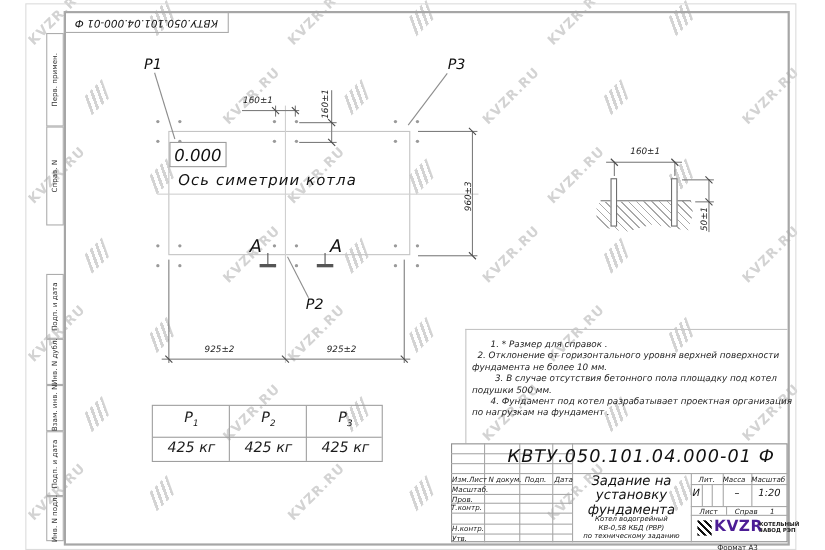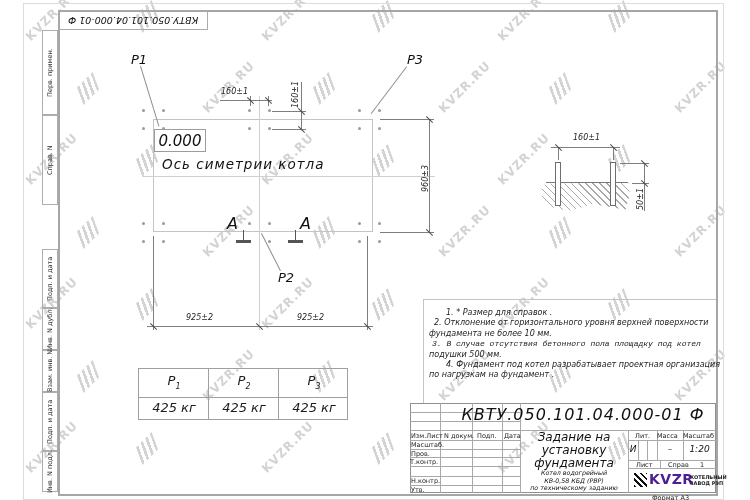--- a/index.html
+++ b/index.html
@@ -24,21 +24,21 @@
   .dimtxt{font-style:italic;font-size:8px;color:#222;white-space:nowrap;}
   .rot90{transform:rotate(-90deg);transform-origin:left top;}
   
   .dot{position:absolute;width:3px;height:3px;border-radius:50%;background:#9a9a9a;}
   
   .sbox{position:absolute;left:42px;width:16px;border:1px solid #adadad;box-sizing:border-box;}
   .sbox span{position:absolute;left:0;top:0;width:100%;height:100%;display:flex;align-items:center;justify-content:center;
              writing-mode:vertical-rl;transform:rotate(180deg);font-size:6.5px;color:#333;white-space:nowrap;}
   
   .tb-line{background:#a9a9a9;}
-  .cell-label{font-size:6.5px;color:#222;white-space:nowrap;}
+  .cell-label{font-size:6.5px;color:#222;white-space:nowrap;font-style:italic;}
   
   .ltable{position:absolute;left:138px;top:368px;width:210px;height:52px;border:1px solid #9f9f9f;box-sizing:border-box;}
   .ltable .col{position:absolute;top:0;width:1px;height:100%;background:#9f9f9f;}
   .ltable .mid{position:absolute;left:0;top:28px;width:100%;height:1px;background:#9f9f9f;}
   .ltable .hcell{position:absolute;top:4px;width:70px;text-align:center;font-size:13px;font-style:italic;}
   .ltable .vcell{position:absolute;top:31px;width:70px;text-align:center;font-size:13px;font-style:italic;}
   .sub{font-size:8px;vertical-align:sub;}
   .note-line{font-size:8px;font-style:italic;color:#222;white-space:nowrap;line-height:10.4px;}
   .bolt{position:absolute;width:6px;border:1px solid #6e6e6e;background:#fff;box-sizing:border-box;}
   .hatch{position:absolute;left:542px;top:182px;width:88px;height:29px;
@@ -222,21 +222,21 @@
   <div class="hl dim" style="left:632px;top:183px;width:17px;"></div>
   <div class="vl dim" style="left:644px;top:163px;height:48px;"></div>
   <div class="tick" style="left:640px;top:163px;"></div>
     <div class="tick" style="left:640px;top:183px;"></div>
   <div class="abs dimtxt rot90" style="left:636px;top:210px;">50±1</div>
 
   <div class="abs" style="left:423px;top:299px;width:293px;height:104px;border-left:1px solid #c4c4c4;border-top:1px solid #c4c4c4;box-sizing:border-box;">
     <div class="note-line" style="margin:8px 0 0 22px;">1. * Размер для справок .</div>
     <div class="note-line" style="margin-left:10px;">2. Отклонение от горизонтального уровня верхней поверхности</div>
     <div class="note-line" style="margin-left:5px;">фундамента не более 10 мм.</div>
-    <div class="note-line" style="margin-left:8px;font-family:Liberation Mono, monospace;">3. В случае отсутствия бетонного пола площадку под котел</div>
+    <div class="note-line" style="margin-left:26px;">3. В случае отсутствия бетонного пола площадку под котел</div>
     <div class="note-line" style="margin-left:5px;">подушки 500 мм.</div>
     <div class="note-line" style="margin-left:22px;">4. Фундамент под котел разрабатывает проектная организация</div>
     <div class="note-line" style="margin-left:5px;">по нагрузкам на фундамент .</div>
   </div>
 
   <div class="ltable">
     <div class="col" style="left:69px;"></div>
       <div class="col" style="left:139px;"></div>
       <div class="mid"></div>
     <div class="hcell" style="left:0;"><span>P</span><span class="sub">1</span></div>

